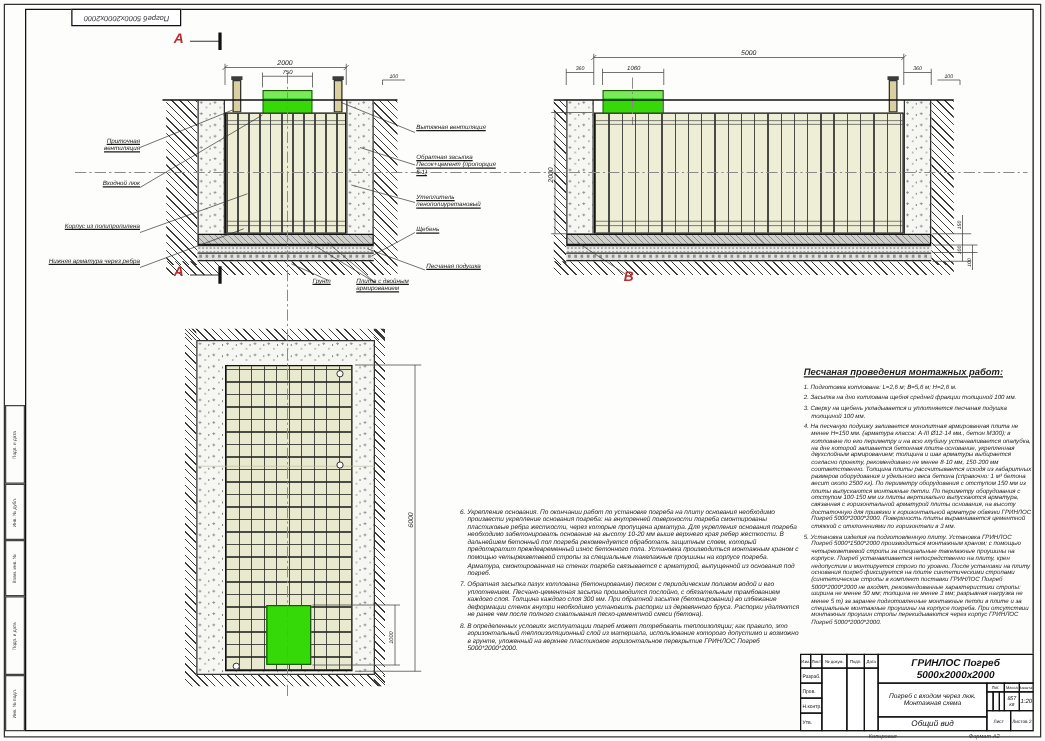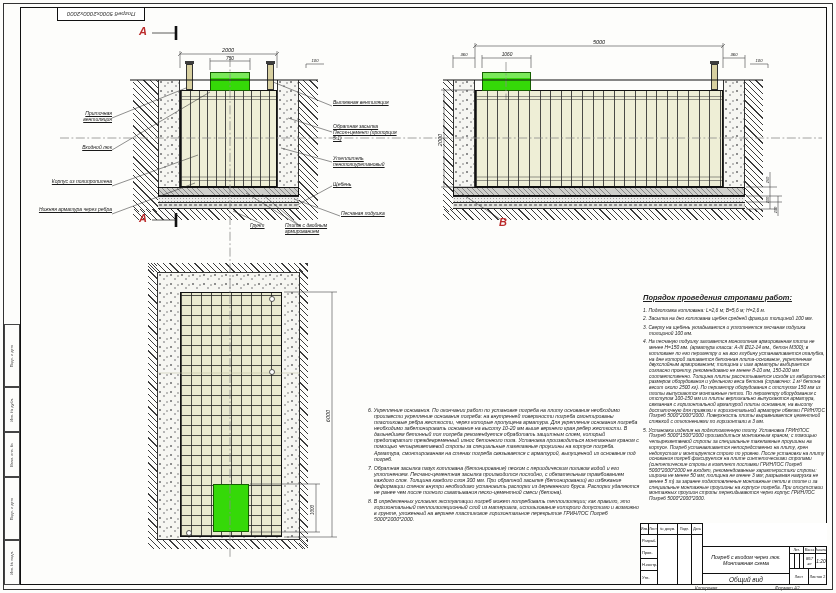--- a/index.html
+++ b/index.html
@@ -262,21 +262,21 @@
   <div class="abs lbl" style="left:250px;top:223px;width:30px;">Грунт</div>
   <div class="abs lbl" style="left:285px;top:223px;width:62px;">Плита с двойным армированием</div>
 
   <div class="abs notes notes-l" style="left:368px;top:407px;width:272px;">
     <p>6. Укрепление основания. По окончании работ по установке погреба на плиту основания необходимо произвести укрепление основания погреба: на внутренней поверхности погреба смонтированы пластиковые ребра жесткости, через которые пропущена арматура. Для укрепления основания погреба необходимо забетонировать основание на высоту 10-20 мм выше верхнего края ребер жесткости. В дальнейшем бетонный пол погреба рекомендуется обработать защитным слоем, который предотвратит преждевременный износ бетонного пола. Установка производиться монтажным краном с помощью четырехветвевой стропы за специальные такелажные проушины на корпусе погреба. Арматура, смонтированная на стенах погреба связывается с арматурой, выпущенной из основания под погреб.</p>
     <p>7. Обратная засыпка пазух котлована (бетонирование) песком с периодическим поливом водой и его уплотнением. Песчано-цементная засыпка производится послойно, с обязательным трамбованием каждого слоя. Толщина каждого слоя 300 мм. При обратной засыпке (бетонировании) во избежание деформации стенок внутри необходимо установить распорки из деревянного бруса. Распорки удаляются не ранее чем после полного схватывания песко-цементной смеси (бетона).</p>
     <p>8. В определенных условиях эксплуатации погреб может потребовать теплоизоляции; как правило, это горизонтальный теплоизоляционный слой из материала, использование которого допустимо и возможно в грунте, уложенный на верхнее пластиковое горизонтальное перекрытие ГРИНЛОС Погреб 5000*2000*2000.</p>
   </div>
 
   <div class="abs notes notes-r" style="left:643px;top:294px;width:184px;">
-    <div class="notes-title">Порядок проведения стропами работ:</div>
+    <div class="notes-title">Песчаная проведения монтажных работ:</div>
     <p>1. Подготовка котлована: L=2,6 м; В=5,6 м; Н=2,6 м.</p>
     <p>2. Засыпка на дно котлована щебня средней фракции толщиной 100 мм.</p>
     <p>3. Сверху на щебень укладывается и уплотняется песчаная подушка толщиной 100 мм.</p>
     <p>4. На песчаную подушку заливается монолитная армированная плита не менее Н=150 мм. (арматура класса: А-III Ø12-14 мм., бетон М300); в котловане по его периметру и на всю глубину устанавливается опалубка, на дне которой заливается бетонная плита-основание, укрепленная двухслойным армированием; толщина и шаг арматуры выбирается согласно проекту, рекомендовано не менее 8-10 мм, 150-200 мм соответственно. Толщина плиты рассчитывается исходя из габаритных размеров оборудования и удельного веса бетона (справочно: 1 м³ бетона весит около 2500 кг). По периметру оборудования с отступом 150 мм из плиты выпускаются монтажные петли. По периметру оборудования с отступом 100-150 мм из плиты вертикально выпускаются арматура, связанная с горизонтальной арматурой плиты основания, на высоту достаточную для привязки к горизонтальной арматуре обвязки ГРИНЛОС Погреб 5000*2000*2000. Поверхность плиты выравнивается цементной стяжкой с отклонениями по горизонтали в 3 мм.</p>
     <p>5. Установка изделия на подготовленную плиту. Установка ГРИНЛОС Погреб 5000*1500*2000 производиться монтажным краном; с помощью четырехветвевой стропы за специальные такелажные проушины на корпусе. Погреб устанавливается непосредственно на плиту, крен недопустим и монтируется строго по уровню. После установки на плиту основания погреб фиксируется на плите синтетическими стропами (синтетические стропы в комплект поставки ГРИНЛОС Погреб 5000*2000*2000 не входят, рекомендованные характеристики стропы: ширина не менее 50 мм; толщина не менее 3 мм; разрывная нагрузка не менее 5 т) за заранее подготовленные монтажные петли в плите и за специальные монтажные проушины на корпусе погреба. При отсутствии монтажных проушин стропы перекидываются через корпус ГРИНЛОС Погреб 5000*2000*2000.</p>
   </div>
 
   <div class="abs tb">
 
     <div class="c" style="left:0;top:0;width:9px;height:12px;font-size:3.4px;">Изм.</div>
@@ -285,20 +285,21 @@
     <div class="c" style="left:37px;top:0;width:15px;height:12px;font-size:3.4px;">Подп.</div>
     <div class="c" style="left:51px;top:0;width:12px;height:12px;font-size:3.4px;">Дата</div>
     <div class="c" style="left:0;top:11px;width:18px;height:13px;font-size:4px;justify-content:flex-start;padding-left:1px;">Разраб.</div>
     <div class="c" style="left:0;top:23px;width:18px;height:13px;font-size:4px;justify-content:flex-start;padding-left:1px;">Пров.</div>
     <div class="c" style="left:0;top:35px;width:18px;height:13px;font-size:4px;justify-content:flex-start;padding-left:1px;">Н.контр.</div>
     <div class="c" style="left:0;top:47px;width:18px;height:15px;font-size:4px;justify-content:flex-start;padding-left:1px;">Утв.</div>
     <div class="c" style="left:17px;top:11px;width:21px;height:51px;"></div>
     <div class="c" style="left:37px;top:11px;width:15px;height:51px;"></div>
     <div class="c" style="left:51px;top:11px;width:12px;height:51px;"></div>
 
+    <div class="c" style="left:62px;top:0;width:125px;height:24px;font-size:8px;font-style:italic;font-weight:bold;">ГРИНЛОС Погреб 5000х2000х2000</div>
 
     <div class="c" style="left:62px;top:23px;width:88px;height:28px;font-size:5.3px;font-style:italic;padding:1px;">Погреб с входом через люк. Монтажная схема</div>
     <div class="c" style="left:62px;top:50px;width:88px;height:12px;font-size:6.5px;font-style:italic;">Общий вид</div>
 
     <div class="c" style="left:149px;top:23px;width:15px;height:8px;font-size:3.4px;">Лит.</div>
     <div class="c" style="left:163px;top:23px;width:13px;height:8px;font-size:3.2px;">Масса</div>
     <div class="c" style="left:175px;top:23px;width:12px;height:8px;font-size:3px;">Масштаб</div>
     <div class="c" style="left:149px;top:30px;width:6px;height:16px;"></div>
     <div class="c" style="left:154px;top:30px;width:6px;height:16px;"></div>
     <div class="c" style="left:159px;top:30px;width:5px;height:16px;"></div>

